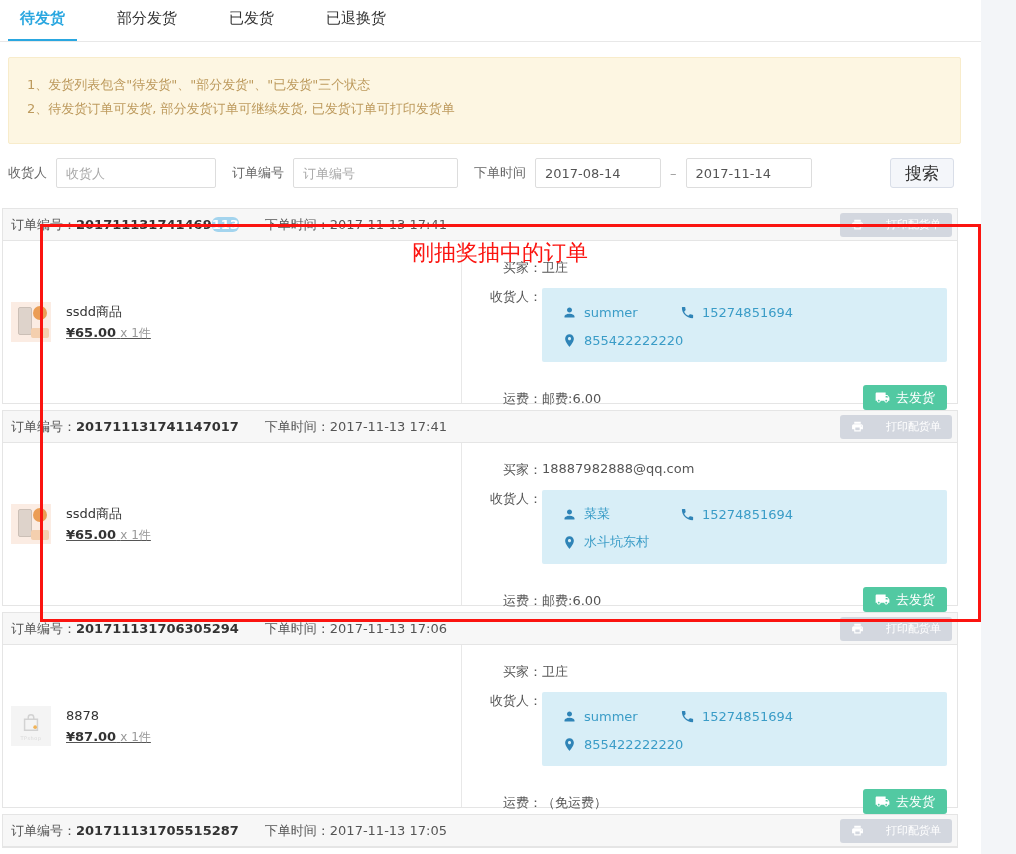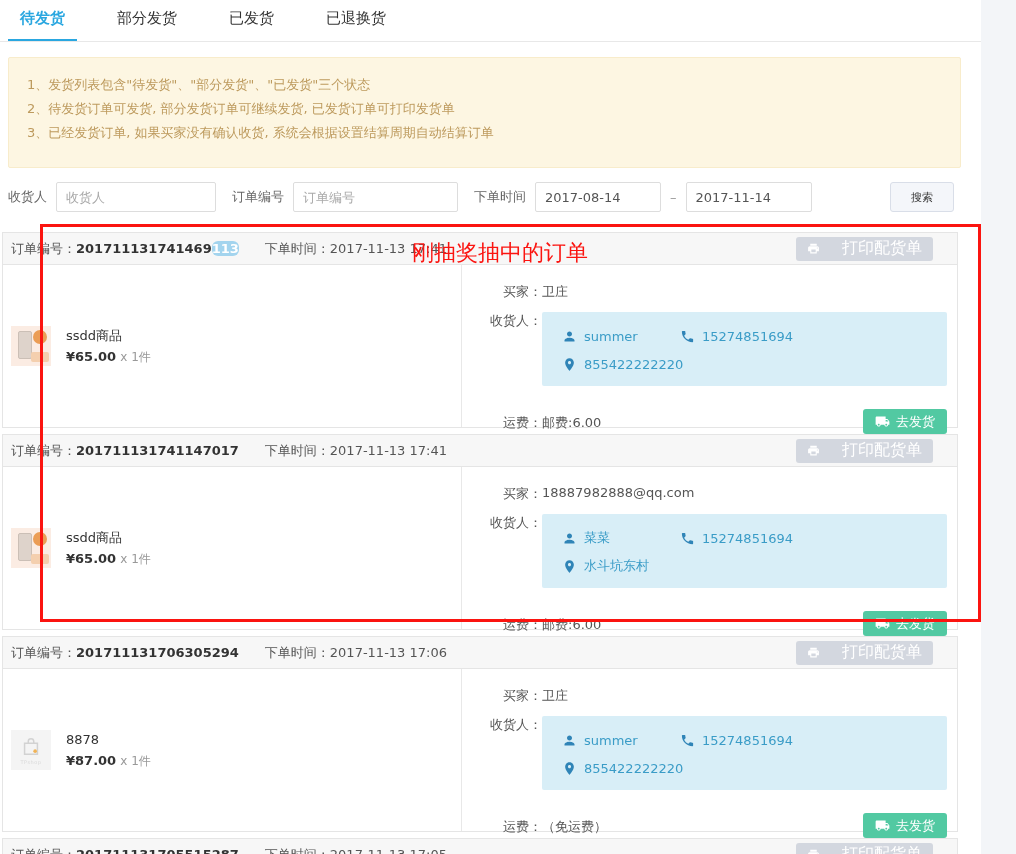--- a/index.html
+++ b/index.html
@@ -19,37 +19,37 @@
   
   .search-row { display:flex; align-items:center; margin:13px 0 0 8px; height:32px; }
   .search-row .lbl { color:#666; margin-right:9px; white-space:nowrap; }
   .search-row input { height:30px; border:1px solid #ddd; border-radius:2px; padding:0 9px; font-size:13px; color:#555; outline:none; font-family:inherit; }
   .search-row input::placeholder { color:#a9a9a9; }
   .inp-receiver { width:160px; }
   .inp-order { width:165px; }
   .inp-date { width:126px; }
   .ml { margin-left:16px; }
   .dash { margin:0 9px; color:#999; }
-  .search-btn { margin-left:auto; margin-right:27px; width:64px; height:30px; background:#f4f6fa; border:1px solid #d9dee8; border-radius:3px; color:#333; font-size:11px; cursor:pointer; font-family:inherit; }
+  .search-btn { margin-left:auto; margin-right:27px; width:64px; height:30px; background:#f4f6fa; border:1px solid #d9dee8; border-radius:3px; color:#333; font-size:17px; cursor:pointer; font-family:inherit; }
 
   
   .cards { margin-top:19px; }
   .order-card { width:956px; margin:0 0 6px 2px; border:1px solid #e5e5e5; background:#fff; }
   .card-head { height:32px; background:#f7f7f7; border-bottom:1px solid #e5e5e5; display:flex; align-items:center; padding-left:8px; position:relative; }
   .card-head .onum-label { color:#555; }
   .card-head .onum { font-weight:bold; color:#333; }
   .sel { background:#a3d4ee; color:#fff;border-radius:6px; }
   .card-head .otime { margin-left:26px; color:#555; }
-  .print-btn { margin-left:auto; margin-right:24px; height:24px; display:flex; align-items:center; gap:22px; background:#d3d7df; border:none; border-radius:3px; color:#fff; font-size:16px; padding:0 11px; cursor:pointer; font-family:inherit; }
+  .print-btn { margin-left:auto; margin-right:5px; height:24px; display:flex; align-items:center; gap:22px; background:#d3d7df; border:none; border-radius:3px; color:#fff; font-size:11px; padding:0 11px; cursor:pointer; font-family:inherit; }
   .card-body { display:flex; height:162px; }
   .col-left { width:458px; display:flex; align-items:center; padding-left:8px; }
   .thumb { width:40px; height:40px; flex:0 0 40px; }
   .pinfo { margin-left:15px; }
   .pname { color:#333; line-height:21px; }
-  .pprice { line-height:21px; }
+  .pprice { line-height:21px;text-decoration:underline; }
   .pprice b { color:#333; }
   .pqty { color:#999; font-size:12px; }
   .col-right { flex:1; border-left:1px solid #e8e8e8; padding:18px 0 0 0; position:relative; }
   .info-row { display:flex; }
   .info-label { width:80px; text-align:right; color:#555; flex:0 0 80px; }
   .buyer-val { color:#555; }
   .recv-row { margin-top:11px; }
   .recv-box { flex:1; margin-right:10px; background:#d8eef7; border-radius:2px; padding:12px 10px 10px 20px; color:#3a9cc7; }
   .recv-line { display:flex; align-items:center; height:24px; }
   .recv-line + .recv-line { margin-top:4px; }
@@ -82,21 +82,20 @@
   <div class="tabbar">
     <div class="tab active">待发货</div>
     <div class="tab">部分发货</div>
     <div class="tab">已发货</div>
     <div class="tab">已退换货</div>
   </div>
 
   <div class="notice">
     <div>1、发货列表包含"待发货"、"部分发货"、"已发货"三个状态</div>
     <div>2、待发货订单可发货, 部分发货订单可继续发货, 已发货订单可打印发货单</div>
-    <div>3、已经发货订单, 如果买家没有确认收货, 系统会根据设置结算周期自动结算订单</div>
   </div>
 
   <div class="search-row">
     <span class="lbl">收货人</span>
     <input class="inp-receiver" type="text" placeholder="收货人" style="">
     <span class="lbl ml">订单编号</span>
     <input class="inp-order" type="text" placeholder="订单编号" style="">
     <span class="lbl ml">下单时间</span>
     <input class="inp-date" type="text" value="2017-08-14" style="">
     <span class="dash">–</span>

